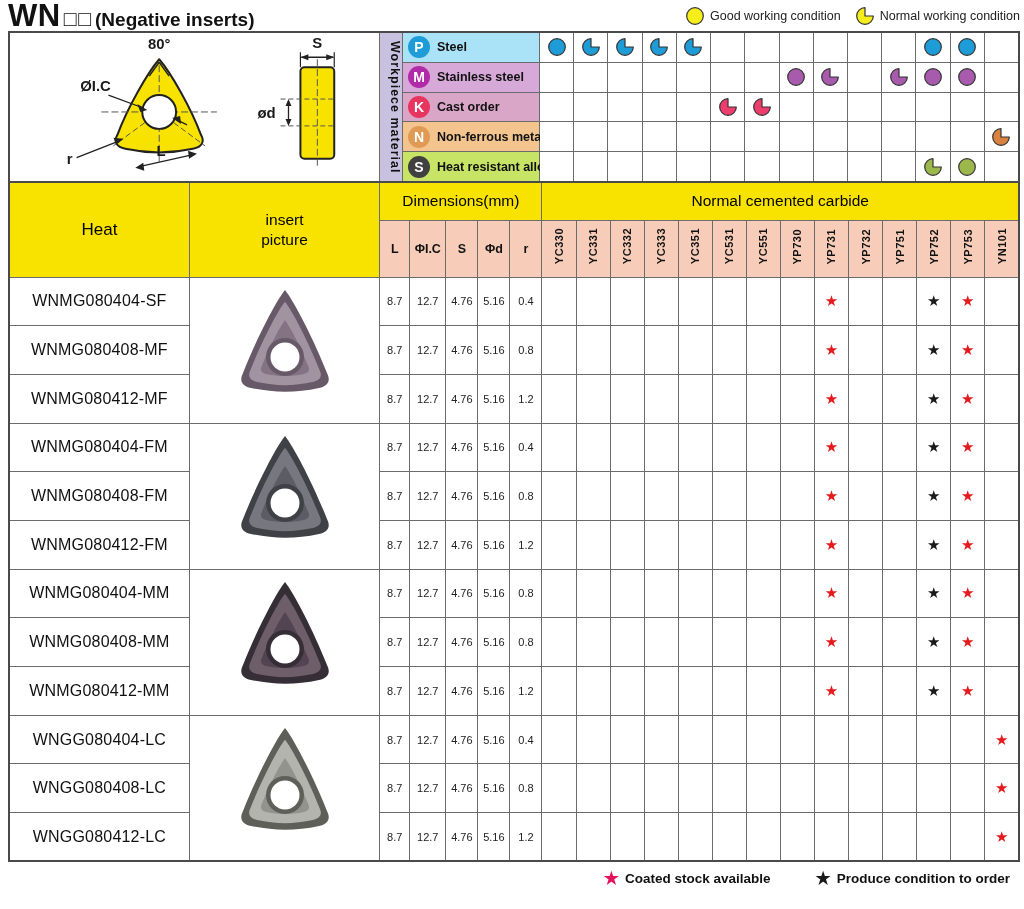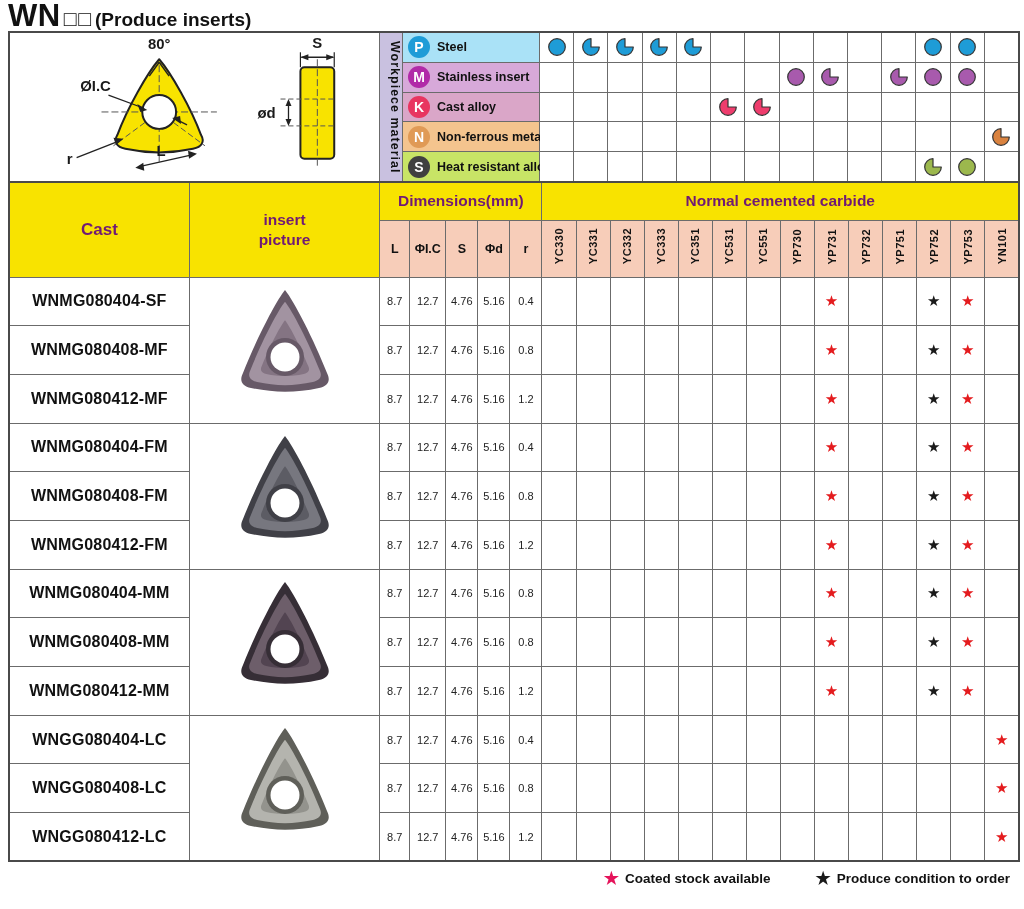--- a/index.html
+++ b/index.html
@@ -38,30 +38,30 @@
   .wp-label { width:137px; display:flex; align-items:center; gap:7px; padding-left:5px; border-right:1px solid var(--gridline); }
   .wp-badge { width:22px; height:22px; border-radius:50%; color:#fff; font-weight:bold; font-size:14px;
               display:flex; align-items:center; justify-content:center; flex:0 0 auto; }
   .wp-name { font-weight:bold; font-size:12.5px; white-space:nowrap; }
   .wp-cell { flex:1; border-right:1px solid var(--gridline); display:flex; align-items:center; justify-content:center; background:#fff; }
   .wp-cell:last-child { border-right:none; }
 
   
   table { width:1012px; border-collapse:collapse; table-layout:fixed; border:2px solid #4a4a4a; }
   th, td { border:1px solid var(--gridline); text-align:center; vertical-align:middle; padding:0; }
-  .h-yellow { background:var(--yellow); font-weight:bold; color:#701a75; }
+  .h-yellow { background:var(--yellow); font-weight:normal; color:#000000; }
   .type-h { font-size:17px; }
   .pic-h  { font-size:15.5px; }
   .pic-h-inner { display:inline-block; width:80px; line-height:1.25; }
   .dims-h, .carb-h { font-size:15.5px; height:38px; }
   .sub-h { background:var(--pink); font-weight:bold; }
   .dim-sub { font-size:12.5px; height:57px; }
   .grade-sub span { writing-mode:vertical-rl; transform:rotate(180deg); font-size:11px; font-weight:bold; letter-spacing:.5px; }
   tbody tr { height:48.7px; }
-  .type-cell { font-weight:bold; font-size:16px; letter-spacing:.2px; }
+  .type-cell { font-weight:normal; font-size:16px; letter-spacing:.2px; }
   .pic-cell { background:#fff; }
   .pic-cell svg { display:block; margin:2px auto; }
   .dim-cell { font-size:11px; color:#222; }
   .grade-cell { }
   .star { font-size:15px; line-height:1; }
 
   
   .footer { height:32px; display:flex; align-items:center; justify-content:flex-end; gap:45px; padding-right:10px;
             font-size:13.5px; font-weight:bold; color:#111; }
   .f-item { display:flex; align-items:center; gap:6px; }
@@ -69,21 +69,39 @@
 </style>
 </head>
 <body>
 
 <div class="page">
 
   <div class="topbar">
     <div class="title">
       <span class="t-main">WN</span>
       <span class="t-box">□□</span>
-      <span class="t-sub">(Produce inserts)</span>
+      <span class="t-sub">(Negative inserts)</span>
+    </div>
+    <div class="toplegend">
+      <div class="tl-item">
+        <span class="tl-mark">
+            <svg width="20" height="20" viewBox="0 0 20 20">
+              <circle cx="10" cy="10" r="8.3" fill="#f6ed1a" stroke="#333" stroke-width="1.2"></circle>
+            </svg>
+          </span>
+        <span>Good working condition</span>
+      </div>
+      <div class="tl-item">
+        <span class="tl-mark">
+            <svg width="20" height="20" viewBox="0 0 20 20">
+              <path d="M10,10 L18.3,10 A8.3,8.3 0 1 1 10,1.7 Z" fill="#f6ed1a" stroke="#333" stroke-width="1.2" stroke-linejoin="round"></path>
+            </svg>
+          </span>
+        <span>Normal working condition</span>
+      </div>
     </div>
   </div>
 
   <div class="top-section">
 
     <div class="drawing">
       <svg width="368" height="146" viewBox="0 0 370 146">
 
         <path d="M150,26 C162,40 182,75 192,102 C196,109 193,114 184,116 C161,121 139,121 116,116
                  C107,114 104,109 108,102 C118,75 138,40 150,26 Z" style="fill:var(--yellow);stroke:#222;stroke-width:2;stroke-linejoin:round"></path>
@@ -178,21 +196,21 @@
           <div class="wp-cell">
             <svg width="20" height="20" viewBox="0 0 20 20">
               <circle cx="10" cy="10" r="8.3" fill="#1e9cd7" stroke="#333" stroke-width="1.2"></circle>
             </svg>
           </div>
           <div class="wp-cell"></div>
         </div>
         <div class="wp-row">
           <div class="wp-label" style="background:#d7a9d9">
       <span class="wp-badge" style="background:#b12aa8">M</span>
-      <span class="wp-name">Stainless insert</span>
+      <span class="wp-name">Stainless steel</span>
     </div>
           <div class="wp-cell"></div>
           <div class="wp-cell"></div>
           <div class="wp-cell"></div>
           <div class="wp-cell"></div>
           <div class="wp-cell"></div>
           <div class="wp-cell"></div>
           <div class="wp-cell"></div>
           <div class="wp-cell">
             <svg width="20" height="20" viewBox="0 0 20 20">
@@ -218,21 +236,21 @@
           <div class="wp-cell">
             <svg width="20" height="20" viewBox="0 0 20 20">
               <circle cx="10" cy="10" r="8.3" fill="#a85aad" stroke="#333" stroke-width="1.2"></circle>
             </svg>
           </div>
           <div class="wp-cell"></div>
         </div>
         <div class="wp-row">
           <div class="wp-label" style="background:#daa6c8">
       <span class="wp-badge" style="background:#e83560">K</span>
-      <span class="wp-name">Cast alloy</span>
+      <span class="wp-name">Cast order</span>
     </div>
           <div class="wp-cell"></div>
           <div class="wp-cell"></div>
           <div class="wp-cell"></div>
           <div class="wp-cell"></div>
           <div class="wp-cell"></div>
           <div class="wp-cell">
             <svg width="20" height="20" viewBox="0 0 20 20">
               <path d="M10,10 L18.3,10 A8.3,8.3 0 1 1 10,1.7 Z" fill="#ee3d6d" stroke="#333" stroke-width="1.2" stroke-linejoin="round"></path>
             </svg>
@@ -324,21 +342,21 @@
         <col style="width:34px">
         <col style="width:34px">
         <col style="width:34px">
         <col style="width:34px">
         <col style="width:34px">
         <col style="width:34px">
         <col style="width:34px">
       </colgroup>
       <thead>
         <tr>
-  <th class="h-yellow type-h" rowspan="2">Cast</th>
+  <th class="h-yellow type-h" rowspan="2">Heat</th>
   <th class="h-yellow pic-h" rowspan="2"><span class="pic-h-inner">insert picture</span></th>
   <th class="h-yellow dims-h" colspan="5">Dimensions(mm)</th>
   <th class="h-yellow carb-h" colspan="14">Normal cemented carbide</th>
 </tr>
         <tr>
           <th class="sub-h dim-sub">L</th>
           <th class="sub-h dim-sub">ΦI.C</th>
           <th class="sub-h dim-sub">S</th>
           <th class="sub-h dim-sub">Φd</th>
           <th class="sub-h dim-sub">r</th>

